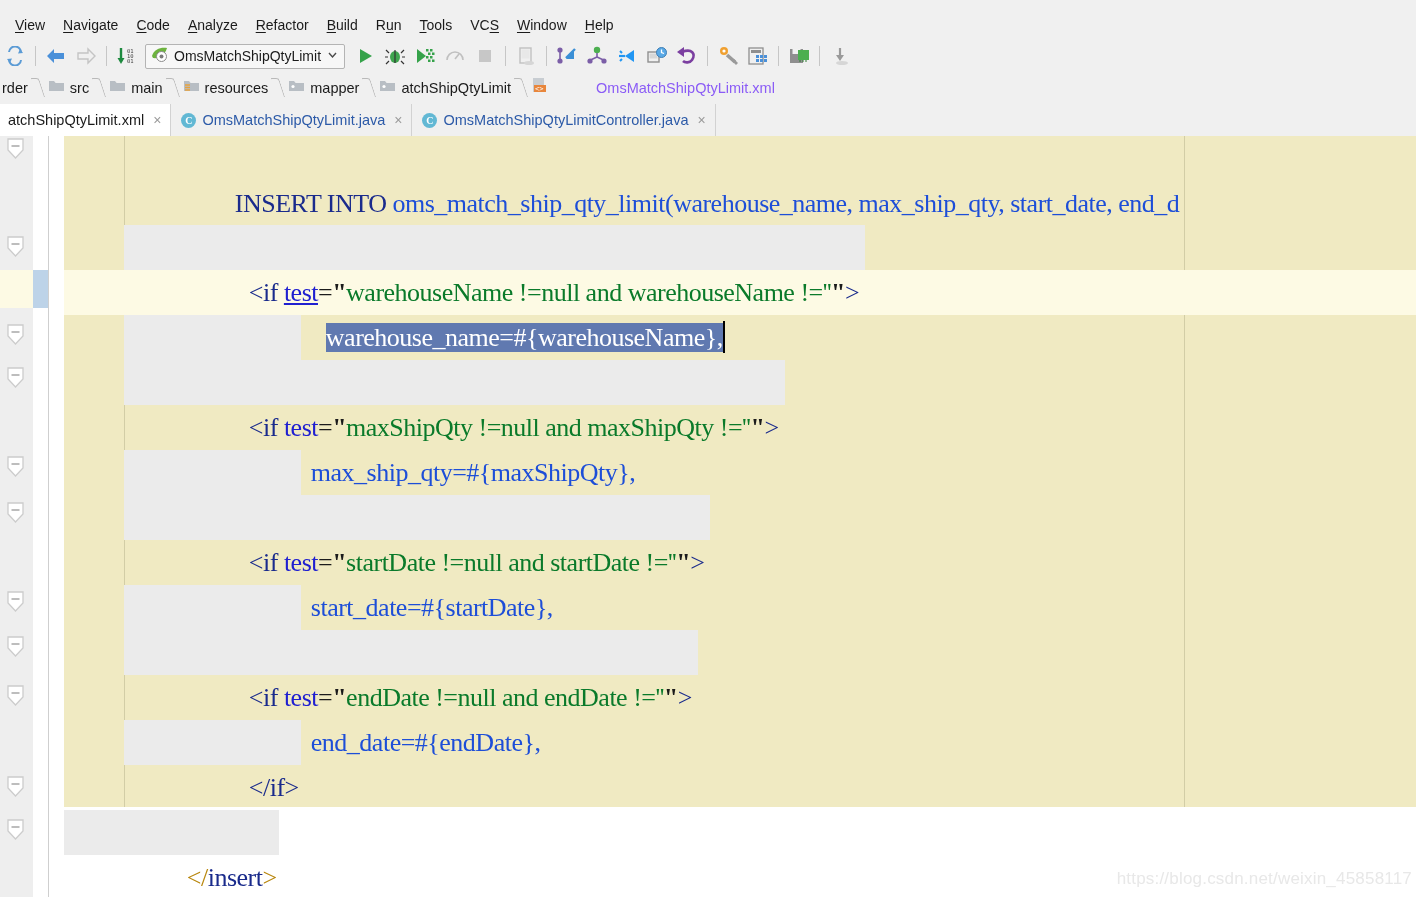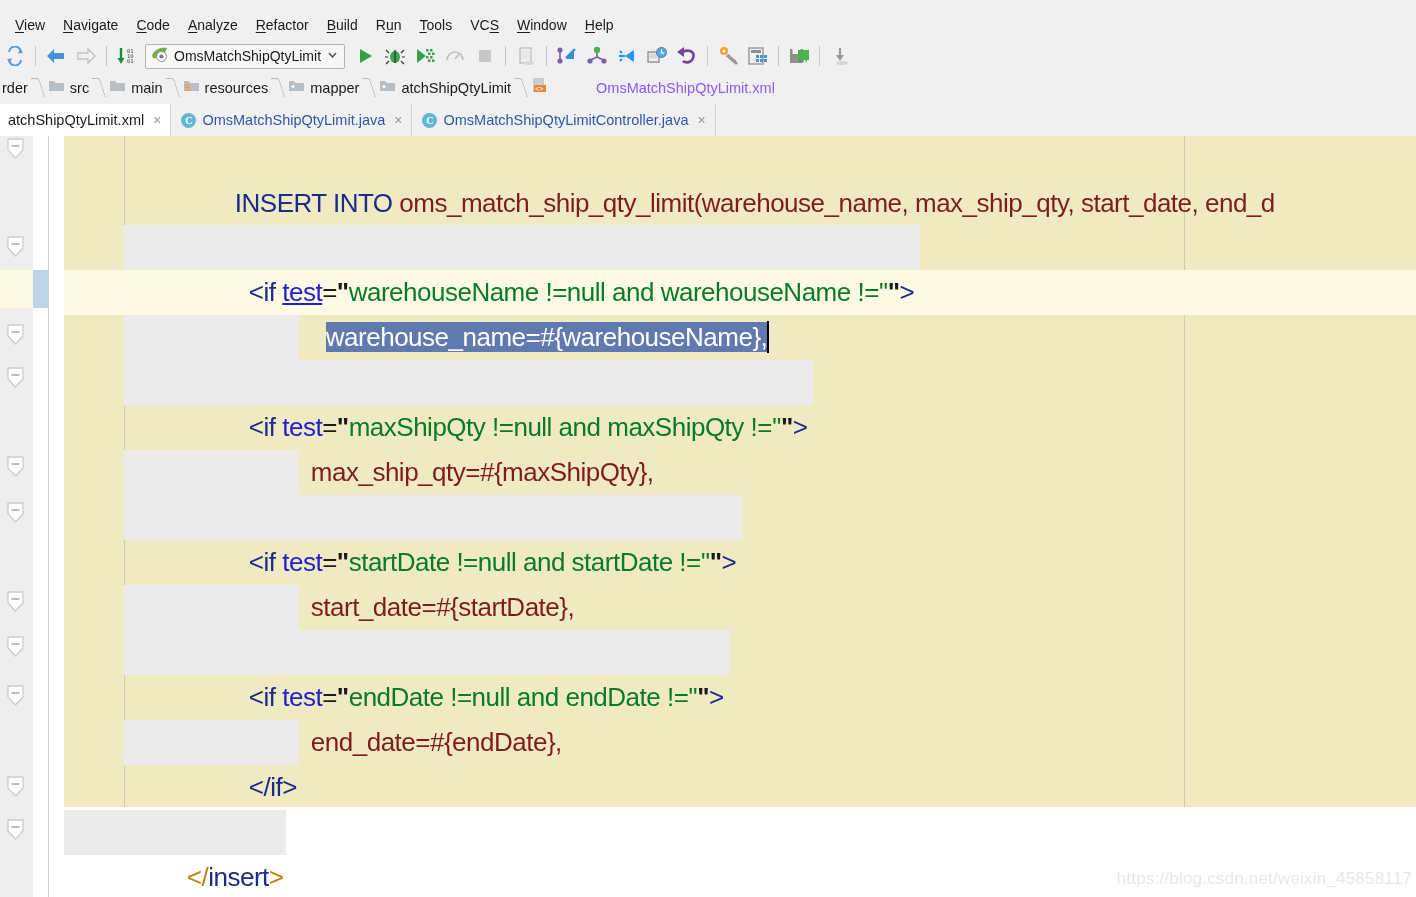--- a/index.html
+++ b/index.html
@@ -155,27 +155,27 @@
     position: absolute; width: 1px; background: #d2cda6;
   }
   .code-line {
     position: absolute; left: 0;
     height: 45px;
     line-height: 45px;
     white-space: pre;
     font-family: "Liberation Mono", "DejaVu Sans Mono", monospace;
     font-size: 26px;
   }
-  .code-line .seg { font-family: Liberation Sans, sans-serif; letter-spacing: -0.5px; }
+  .code-line .seg { font-family: Liberation Serif, serif; letter-spacing: -0.5px; }
   .tok-attr       { color: #2020d0; }
   .tok-attr-u     { color: #2020d0; text-decoration: underline; }
   .tok-eq         { color: #1b1b1b; }
   .tok-quote      { color: #1b1b1b; font-weight: bold; }
   .tok-string     { color: #0a7a2a; }
-  .tok-plain      { color: #7f1d1d; }
+  .tok-plain      { color: #1d4ed8; }
   .tok-orange     { color: #b8860b; }
   .tok-navy       { color: #1a2b8c; }
 
   .tag-hl { background: #ebebeb; }
   .selection-hl { background: #6079b0; color: #ffffff; }
   .caret-bar {
     display: inline-block; width: 2px; height: 32px;
     background: #000000; vertical-align: -7px; margin-left: 0px;
   }
   .caret-line-bg {

